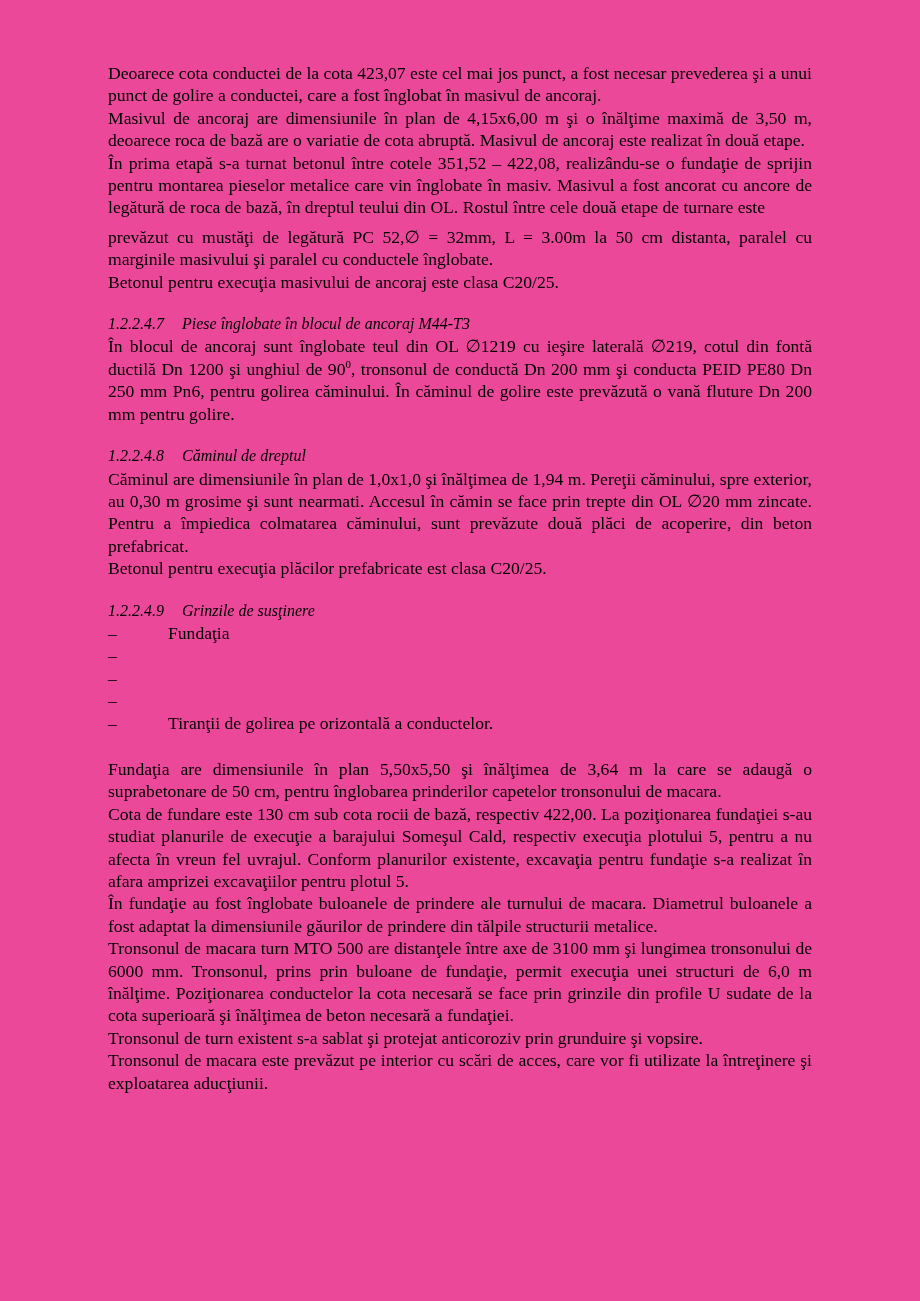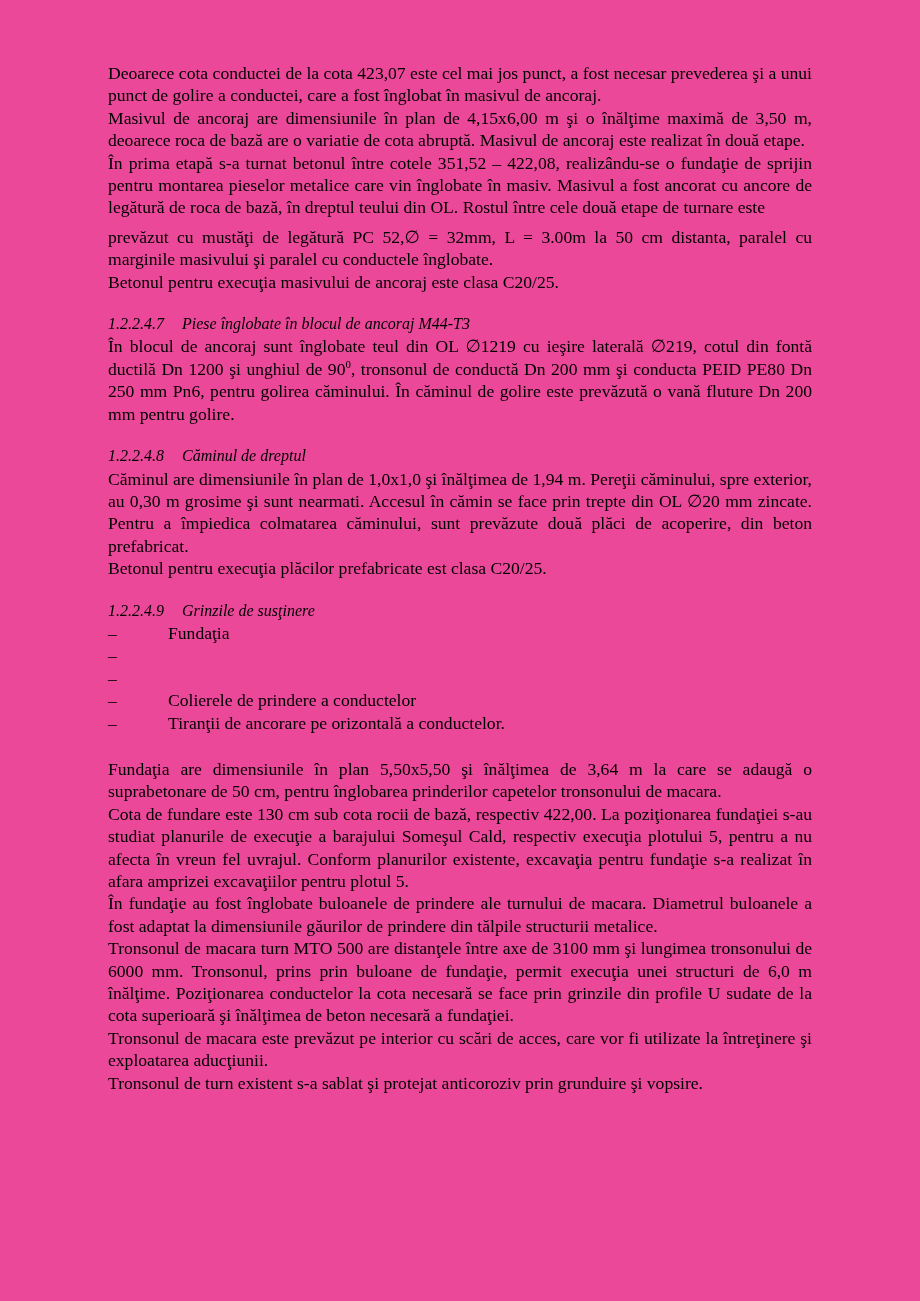--- a/index.html
+++ b/index.html
@@ -136,36 +136,35 @@
         <span class="item-text">Fundaţia</span>
       </li>
       <li>
         <span class="dash">–</span>
       </li>
       <li>
         <span class="dash">–</span>
       </li>
       <li>
         <span class="dash">–</span>
-        <span class="item-text">Colierele de prindere a conductelor</span>
       </li>
       <li>
         <span class="dash">–</span>
-        <span class="item-text">Tiranţii de ancorare pe orizontală a conductelor.</span>
+        <span class="item-text">Tiranţii de golirea pe orizontală a conductelor.</span>
       </li>
     </ul>
 
     <div class="space-blank-line"></div>
 
     <p class="para">Fundaţia are dimensiunile în plan 5,50x5,50 şi înălţimea de 3,64 m la care se adaugă o suprabetonare de 50 cm, pentru înglobarea prinderilor capetelor tronsonului de macara.</p>
 
     <p class="para">Cota de fundare este 130 cm sub cota rocii de bază, respectiv 422,00. La poziţionarea fundaţiei s-au studiat planurile de execuţie a barajului Someşul Cald, respectiv execuţia plotului 5, pentru a nu afecta în vreun fel uvrajul. Conform planurilor existente, excavaţia pentru fundaţie s-a realizat în afara amprizei excavaţiilor pentru plotul 5.</p>
 
     <p class="para">În fundaţie au fost înglobate buloanele de prindere ale turnului de macara. Diametrul buloanele a fost adaptat la dimensiunile găurilor de prindere din tălpile structurii metalice.</p>
 
     <p class="para">Tronsonul de macara turn MTO 500 are distanţele între axe de 3100 mm şi lungimea tronsonului de 6000 mm. Tronsonul, prins prin buloane de fundaţie, permit execuţia unei structuri de 6,0 m înălţime. Poziţionarea conductelor la cota necesară se face prin grinzile din profile U sudate de la cota superioară şi înălţimea de beton necesară a fundaţiei.</p>
 
+    <p class="para">Tronsonul de turn existent s-a sablat şi protejat anticoroziv prin grunduire şi vopsire.</p>
+
     <p class="para">Tronsonul de macara este prevăzut pe interior cu scări de acces, care vor fi utilizate la întreţinere şi exploatarea aducţiunii.</p>
-
-    <p class="para">Tronsonul de turn existent s-a sablat şi protejat anticoroziv prin grunduire şi vopsire.</p>
 
   </div>
 </div>
 
 </body></html>

